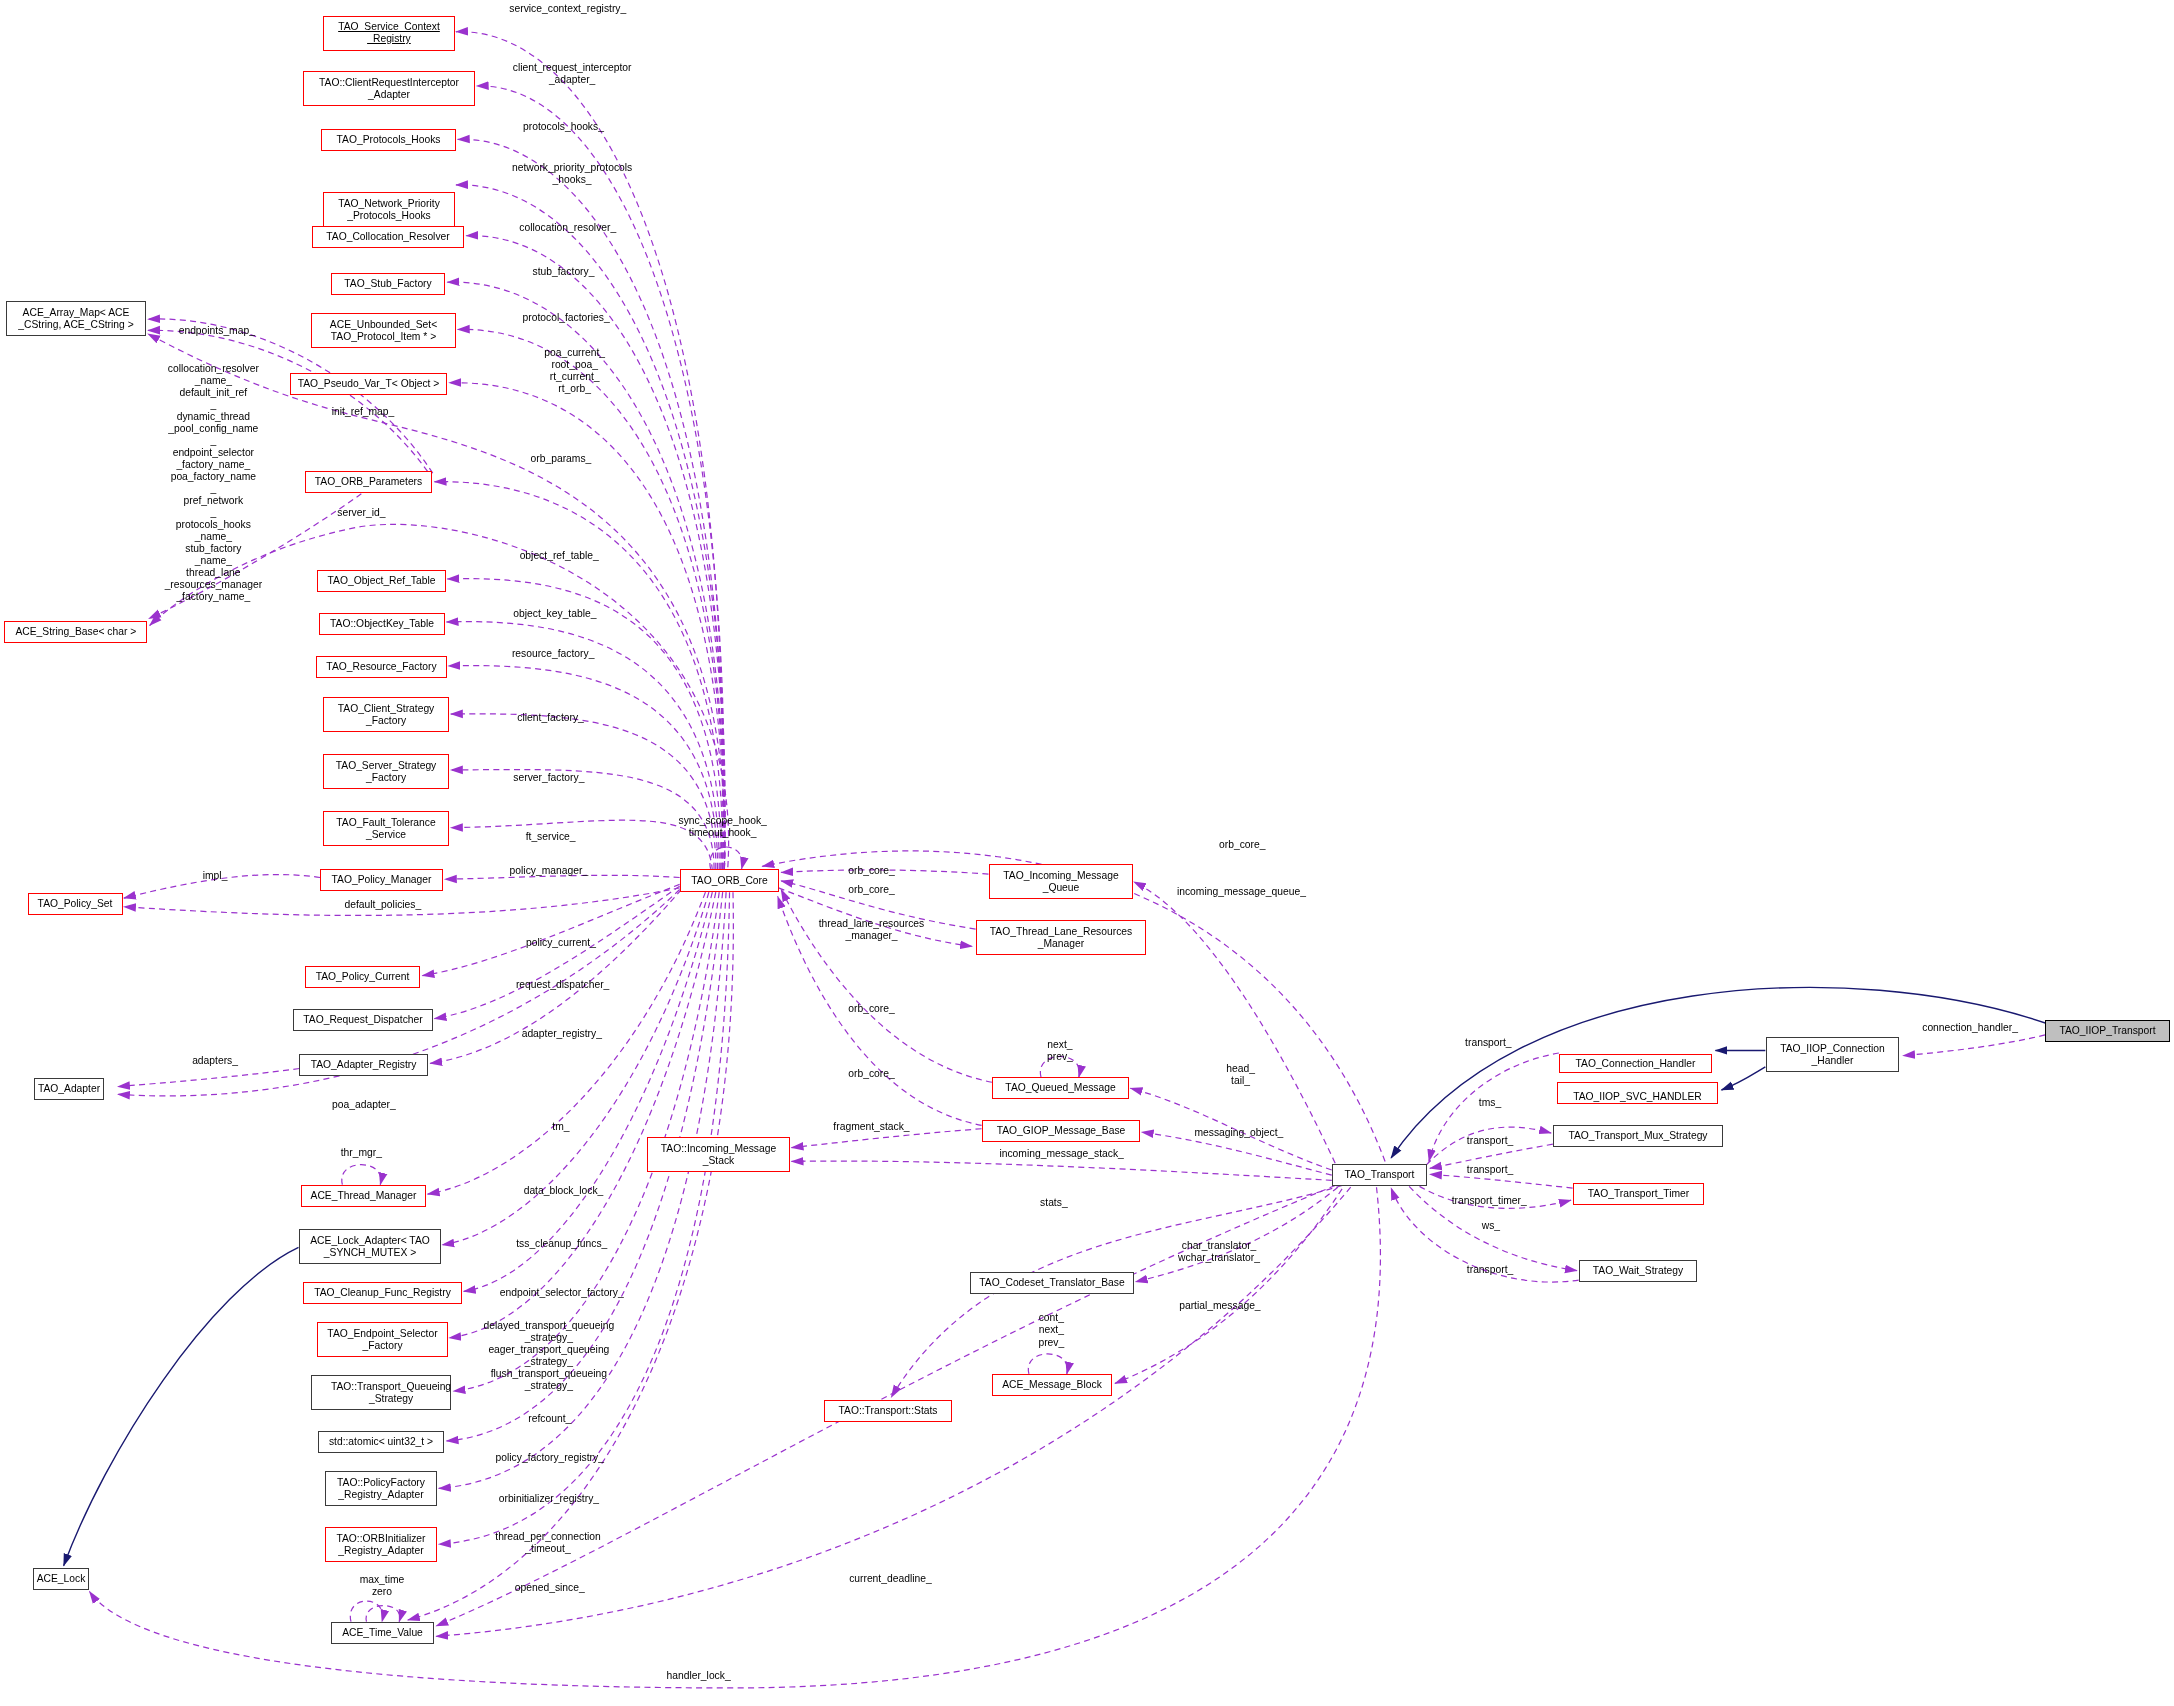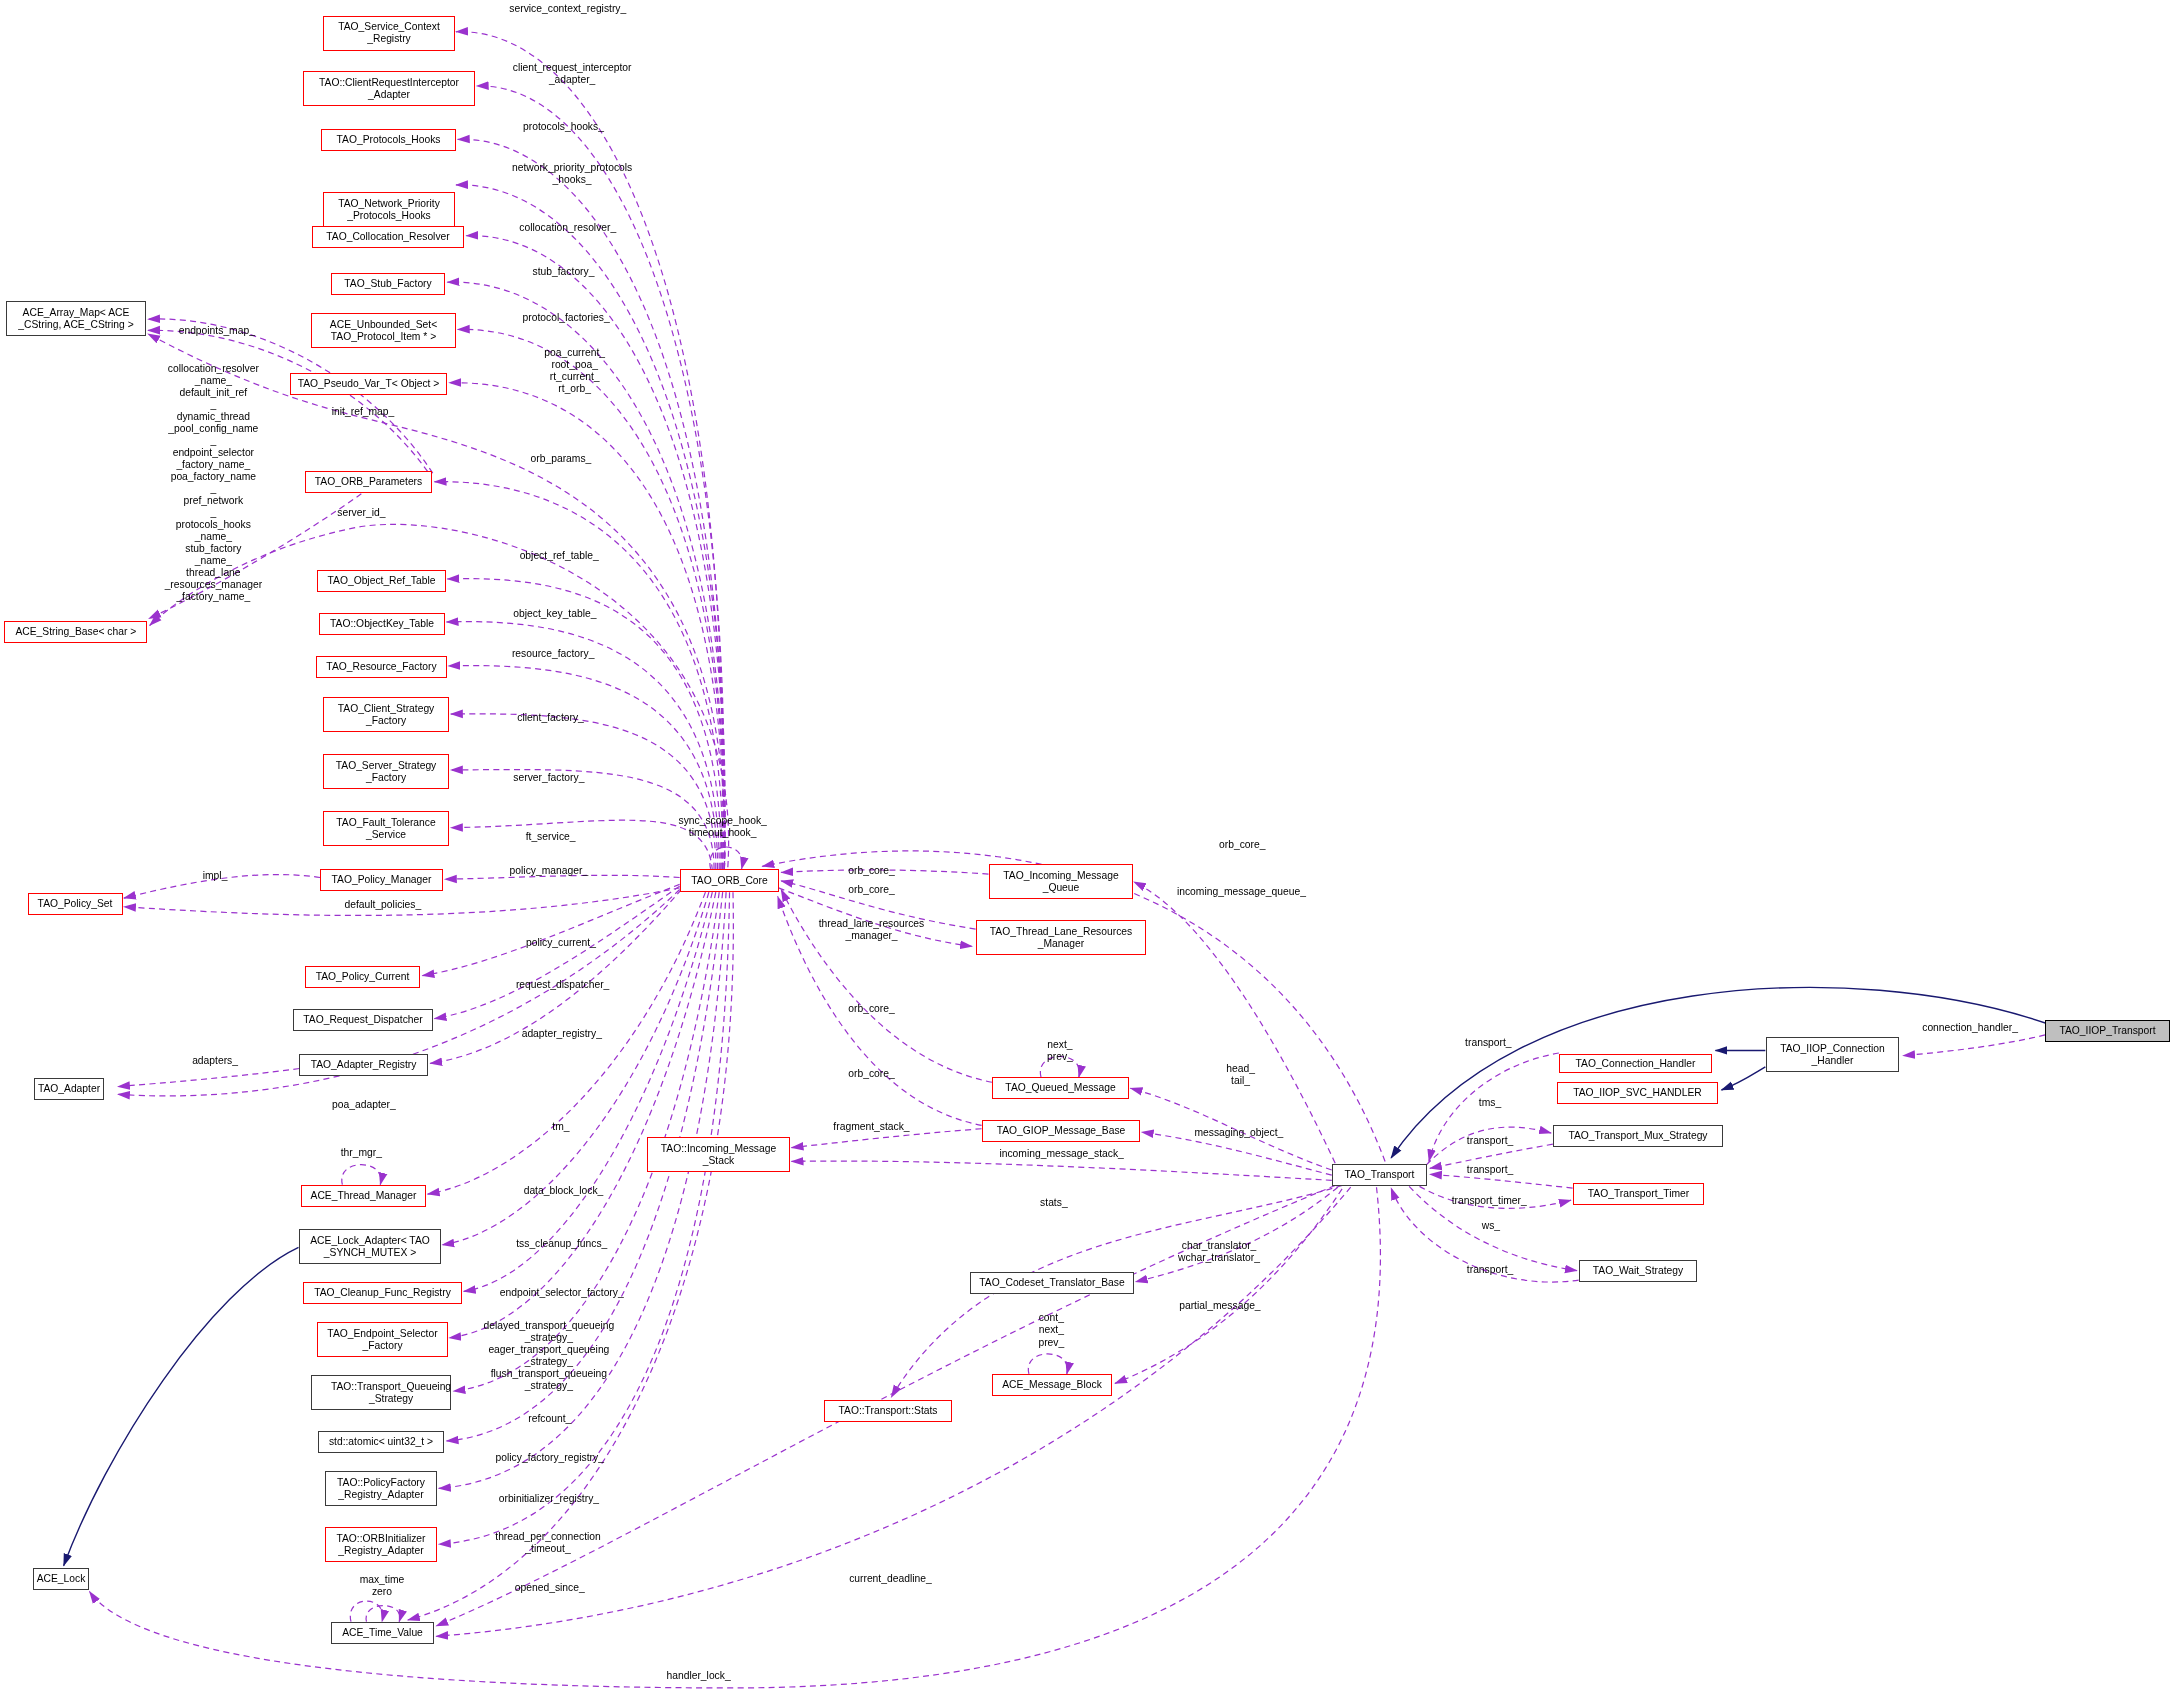--- a/index.html
+++ b/index.html
@@ -166,21 +166,21 @@
         <text class="elabel" x="1732" y="1286"><tspan x="1732" dy="0">tms_</tspan></text>
         <text class="elabel" x="1732" y="1330"><tspan x="1732" dy="0">transport_</tspan></text>
         <text class="elabel" x="1732" y="1363"><tspan x="1732" dy="0">transport_</tspan></text>
         <text class="elabel" x="1731" y="1400"><tspan x="1731" dy="0">transport_timer_</tspan></text>
         <text class="elabel" x="1733" y="1429"><tspan x="1733" dy="0">ws_</tspan></text>
         <text class="elabel" x="1732" y="1480"><tspan x="1732" dy="0">transport_</tspan></text>
         <text class="elabel" x="2290" y="1198"><tspan x="2290" dy="0">connection_handler_</tspan></text>
       </g>
   </svg>
   <div id="node-layer">
-      <div class="node red" style="left: 323px; top: 15.5px; width: 132px; height: 35px;"><span>TAO_Service_Context
+      <div class="node red" style="left: 323px; top: 15.5px; width: 132px; height: 35px; text-decoration: underline;"><span>TAO_Service_Context
 _Registry</span></div>
       <div class="node red" style="left: 303px; top: 71px; width: 172px; height: 35px;"><span>TAO::ClientRequestInterceptor
 _Adapter</span></div>
       <div class="node red" style="left: 321px; top: 129px; width: 135px; height: 22.4px;"><span>TAO_Protocols_Hooks</span></div>
       <div class="node red" style="left: 323px; top: 169px; width: 132px; height: 35px; margin-top: 23px;"><span>TAO_Network_Priority
 _Protocols_Hooks</span></div>
       <div class="node red" style="left: 312px; top: 226px; width: 152px; height: 22.4px;"><span>TAO_Collocation_Resolver</span></div>
       <div class="node red" style="left: 331px; top: 273px; width: 114px; height: 22.4px;"><span>TAO_Stub_Factory</span></div>
       <div class="node red" style="left: 311px; top: 313px; width: 145px; height: 35px;"><span>ACE_Unbounded_Set&lt;
 TAO_Protocol_Item * &gt;</span></div>
@@ -226,21 +226,21 @@
 _Manager</span></div>
       <div class="node red" style="left: 992px; top: 1077px; width: 137px; height: 22.4px;"><span>TAO_Queued_Message</span></div>
       <div class="node red" style="left: 982px; top: 1120px; width: 158px; height: 22.4px;"><span>TAO_GIOP_Message_Base</span></div>
       <div class="node red" style="left: 647px; top: 1137px; width: 143px; height: 35px;"><span>TAO::Incoming_Message
 _Stack</span></div>
       <div class="node dark" style="left: 970px; top: 1272px; width: 164px; height: 22.4px;"><span>TAO_Codeset_Translator_Base</span></div>
       <div class="node red" style="left: 992px; top: 1374px; width: 120px; height: 22.4px;"><span>ACE_Message_Block</span></div>
       <div class="node red" style="left: 824px; top: 1400px; width: 128px; height: 22.4px;"><span>TAO::Transport::Stats</span></div>
       <div class="node dark" style="left: 1332px; top: 1164px; width: 95px; height: 22.4px;"><span>TAO_Transport</span></div>
       <div class="node red" style="left: 1559px; top: 1054px; width: 153px; height: 19px; align-items: center;"><span>TAO_Connection_Handler</span></div>
-      <div class="node red" style="left: 1557px; top: 1082px; width: 161px; height: 22.4px;"><span>TAO_IIOP_SVC_HANDLER</span></div>
+      <div class="node red" style="left: 1557px; top: 1082px; width: 161px; height: 22.4px; align-items: flex-end;"><span>TAO_IIOP_SVC_HANDLER</span></div>
       <div class="node dark" style="left: 1553px; top: 1125px; width: 170px; height: 22.4px;"><span>TAO_Transport_Mux_Strategy</span></div>
       <div class="node red" style="left: 1573px; top: 1183px; width: 131px; height: 22.4px;"><span>TAO_Transport_Timer</span></div>
       <div class="node dark" style="left: 1579px; top: 1260px; width: 118px; height: 22.4px;"><span>TAO_Wait_Strategy</span></div>
       <div class="node dark" style="left: 1766px; top: 1037px; width: 133px; height: 35px;"><span>TAO_IIOP_Connection
 _Handler</span></div>
       <div class="node gray" style="left: 2045px; top: 1020px; width: 125px; height: 21.5px;"><span>TAO_IIOP_Transport</span></div>
     </div>
 </div>
 
 

